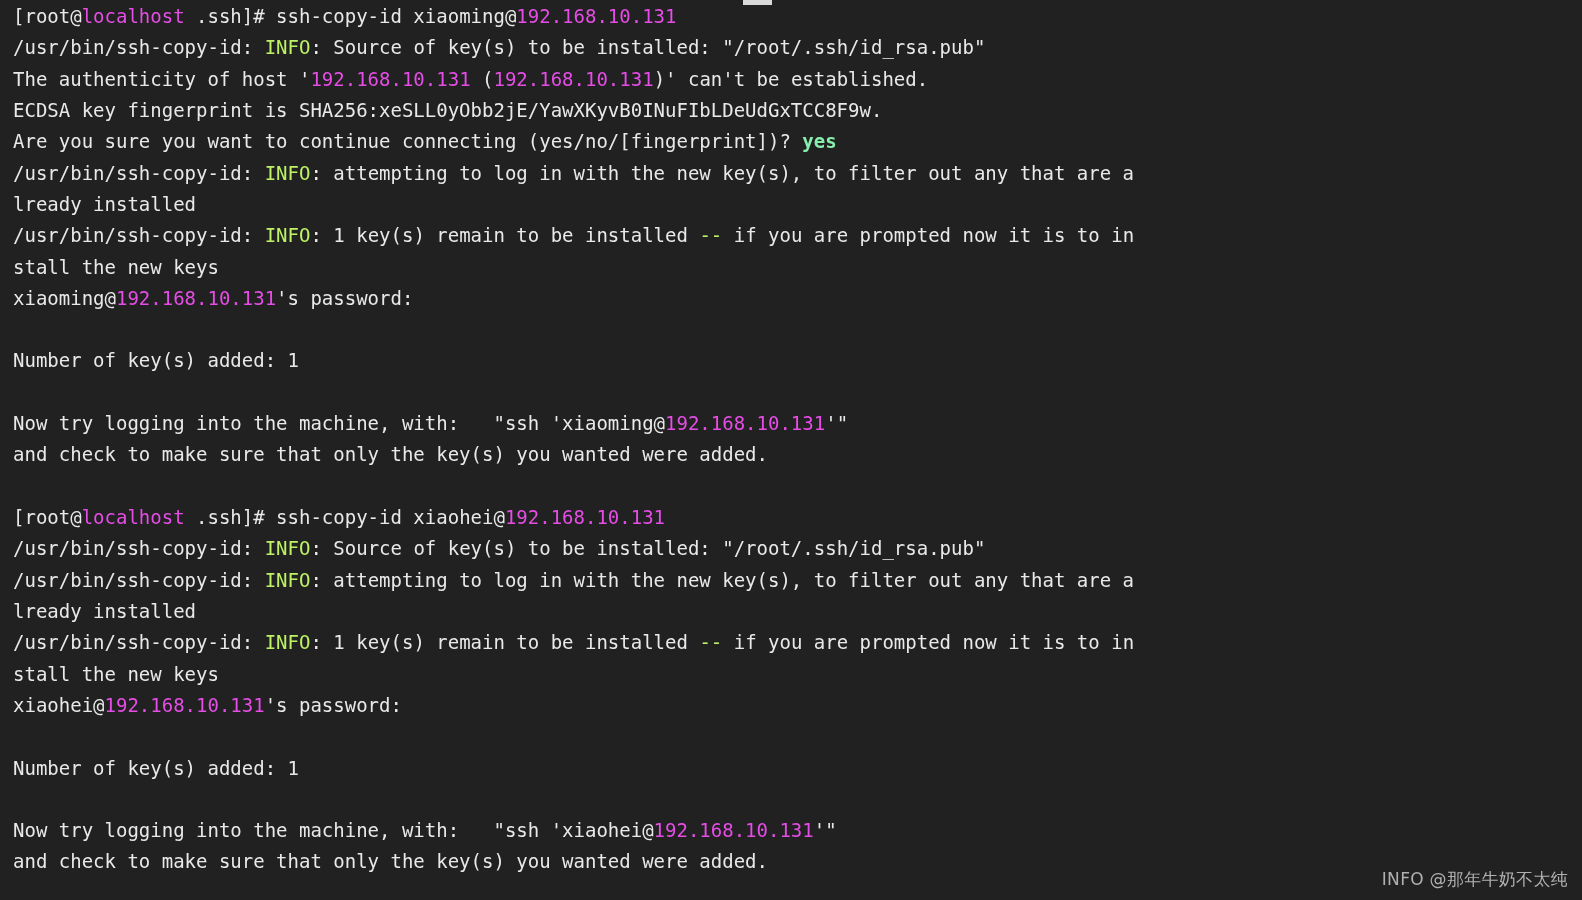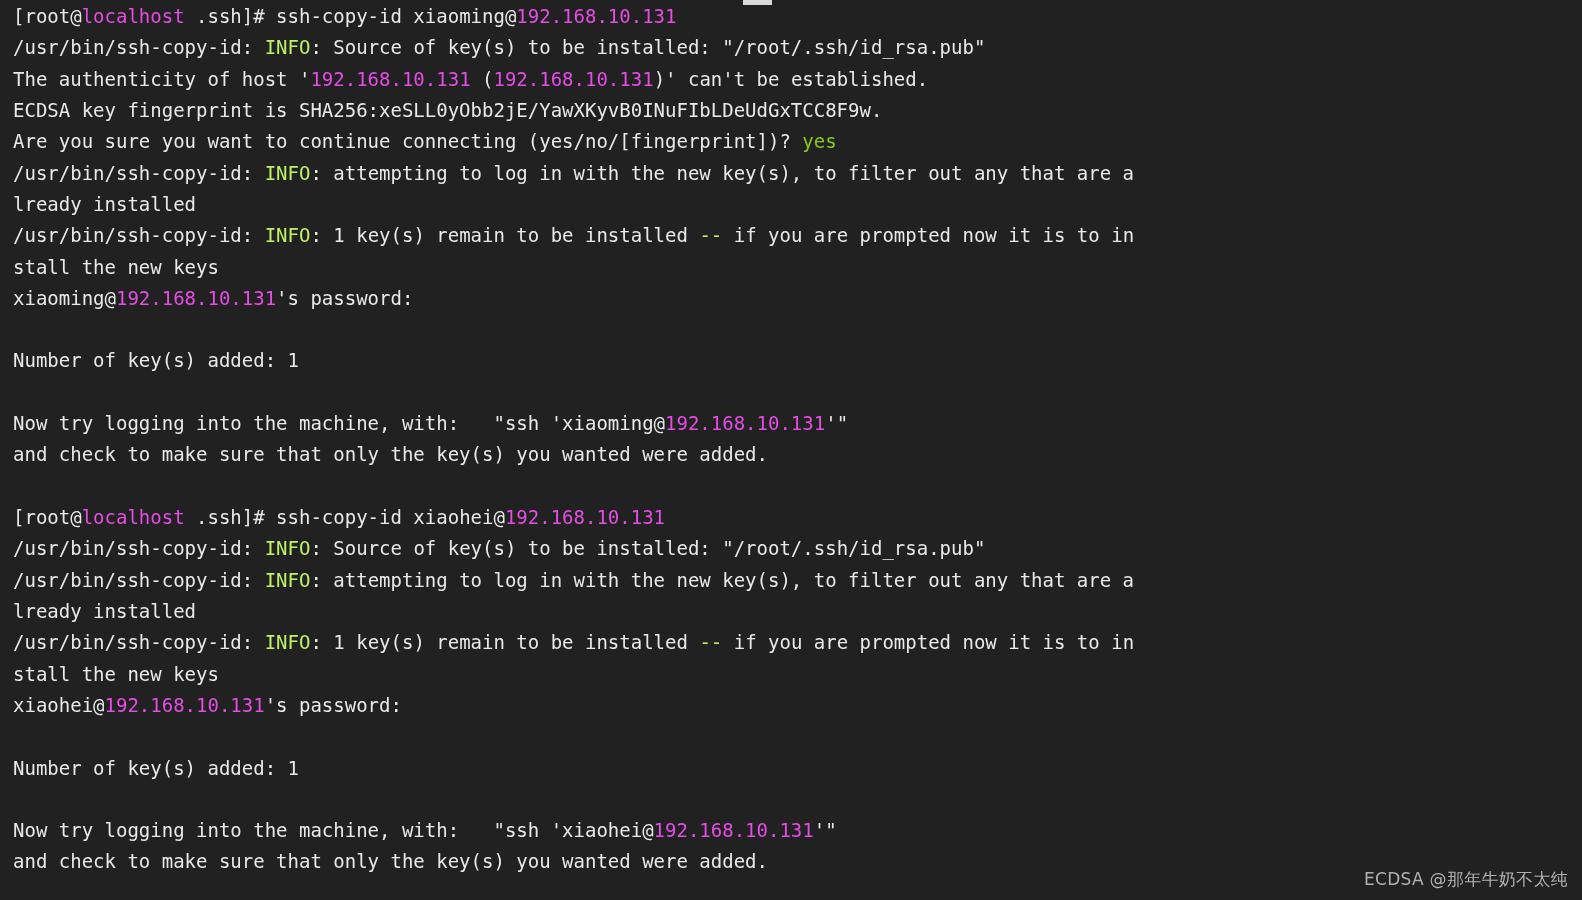--- a/index.html
+++ b/index.html
@@ -38,21 +38,21 @@
 
   .line {
     height: 31.32px;
     white-space: pre;
   }
 
   
   .c-default { color: #e9e9e9; }
   .c-cyan    { color: #bef264; }
   .c-magenta { color: #e64ce6; }
-  .c-green   { color: #84cc16; }
+  .c-green   { color: #86efac; font-weight: bold; }
 
   
   #cursor-bar {
     position: absolute;
     left: 743px;
     top: 0px;
     width: 29px;
     height: 5px;
     background: #d9d9d9;
   }
@@ -72,15 +72,15 @@
 </style>
 </head>
 <body>
 
 <div id="terminal">
 
   <div id="cursor-bar"></div>
 
   <div id="screen"><div class="line"><span class="c-default">[root@</span><span class="c-magenta">localhost</span><span class="c-default"> .ssh]# ssh-copy-id xiaoming@</span><span class="c-magenta">192.168.10.131</span></div><div class="line"><span class="c-default">/usr/bin/ssh-copy-id: </span><span class="c-cyan">INFO</span><span class="c-default">: Source of key(s) to be installed: "/root/.ssh/id_rsa.pub"</span></div><div class="line"><span class="c-default">The authenticity of host '</span><span class="c-magenta">192.168.10.131</span><span class="c-default"> (</span><span class="c-magenta">192.168.10.131</span><span class="c-default">)' can't be established.</span></div><div class="line"><span class="c-default">ECDSA key fingerprint is SHA256:xeSLL0yObb2jE/YawXKyvB0INuFIbLDeUdGxTCC8F9w.</span></div><div class="line"><span class="c-default">Are you sure you want to continue connecting (yes/no/[fingerprint])? </span><span class="c-green">yes</span></div><div class="line"><span class="c-default">/usr/bin/ssh-copy-id: </span><span class="c-cyan">INFO</span><span class="c-default">: attempting to log in with the new key(s), to filter out any that are a</span></div><div class="line"><span class="c-default">lready installed</span></div><div class="line"><span class="c-default">/usr/bin/ssh-copy-id: </span><span class="c-cyan">INFO</span><span class="c-default">: 1 key(s) remain to be installed </span><span class="c-cyan">--</span><span class="c-default"> if you are prompted now it is to in</span></div><div class="line"><span class="c-default">stall the new keys</span></div><div class="line"><span class="c-default">xiaoming@</span><span class="c-magenta">192.168.10.131</span><span class="c-default">'s password: </span></div><div class="line">&nbsp;</div><div class="line"><span class="c-default">Number of key(s) added: 1</span></div><div class="line">&nbsp;</div><div class="line"><span class="c-default">Now try logging into the machine, with:   "ssh 'xiaoming@</span><span class="c-magenta">192.168.10.131</span><span class="c-default">'"</span></div><div class="line"><span class="c-default">and check to make sure that only the key(s) you wanted were added.</span></div><div class="line">&nbsp;</div><div class="line"><span class="c-default">[root@</span><span class="c-magenta">localhost</span><span class="c-default"> .ssh]# ssh-copy-id xiaohei@</span><span class="c-magenta">192.168.10.131</span></div><div class="line"><span class="c-default">/usr/bin/ssh-copy-id: </span><span class="c-cyan">INFO</span><span class="c-default">: Source of key(s) to be installed: "/root/.ssh/id_rsa.pub"</span></div><div class="line"><span class="c-default">/usr/bin/ssh-copy-id: </span><span class="c-cyan">INFO</span><span class="c-default">: attempting to log in with the new key(s), to filter out any that are a</span></div><div class="line"><span class="c-default">lready installed</span></div><div class="line"><span class="c-default">/usr/bin/ssh-copy-id: </span><span class="c-cyan">INFO</span><span class="c-default">: 1 key(s) remain to be installed </span><span class="c-cyan">--</span><span class="c-default"> if you are prompted now it is to in</span></div><div class="line"><span class="c-default">stall the new keys</span></div><div class="line"><span class="c-default">xiaohei@</span><span class="c-magenta">192.168.10.131</span><span class="c-default">'s password: </span></div><div class="line">&nbsp;</div><div class="line"><span class="c-default">Number of key(s) added: 1</span></div><div class="line">&nbsp;</div><div class="line"><span class="c-default">Now try logging into the machine, with:   "ssh 'xiaohei@</span><span class="c-magenta">192.168.10.131</span><span class="c-default">'"</span></div><div class="line"><span class="c-default">and check to make sure that only the key(s) you wanted were added.</span></div></div>
 
-  <div id="watermark">ECDSA @那年牛奶不太纯</div>
+  <div id="watermark">INFO @那年牛奶不太纯</div>
 
 </div>
 
 </body></html>

